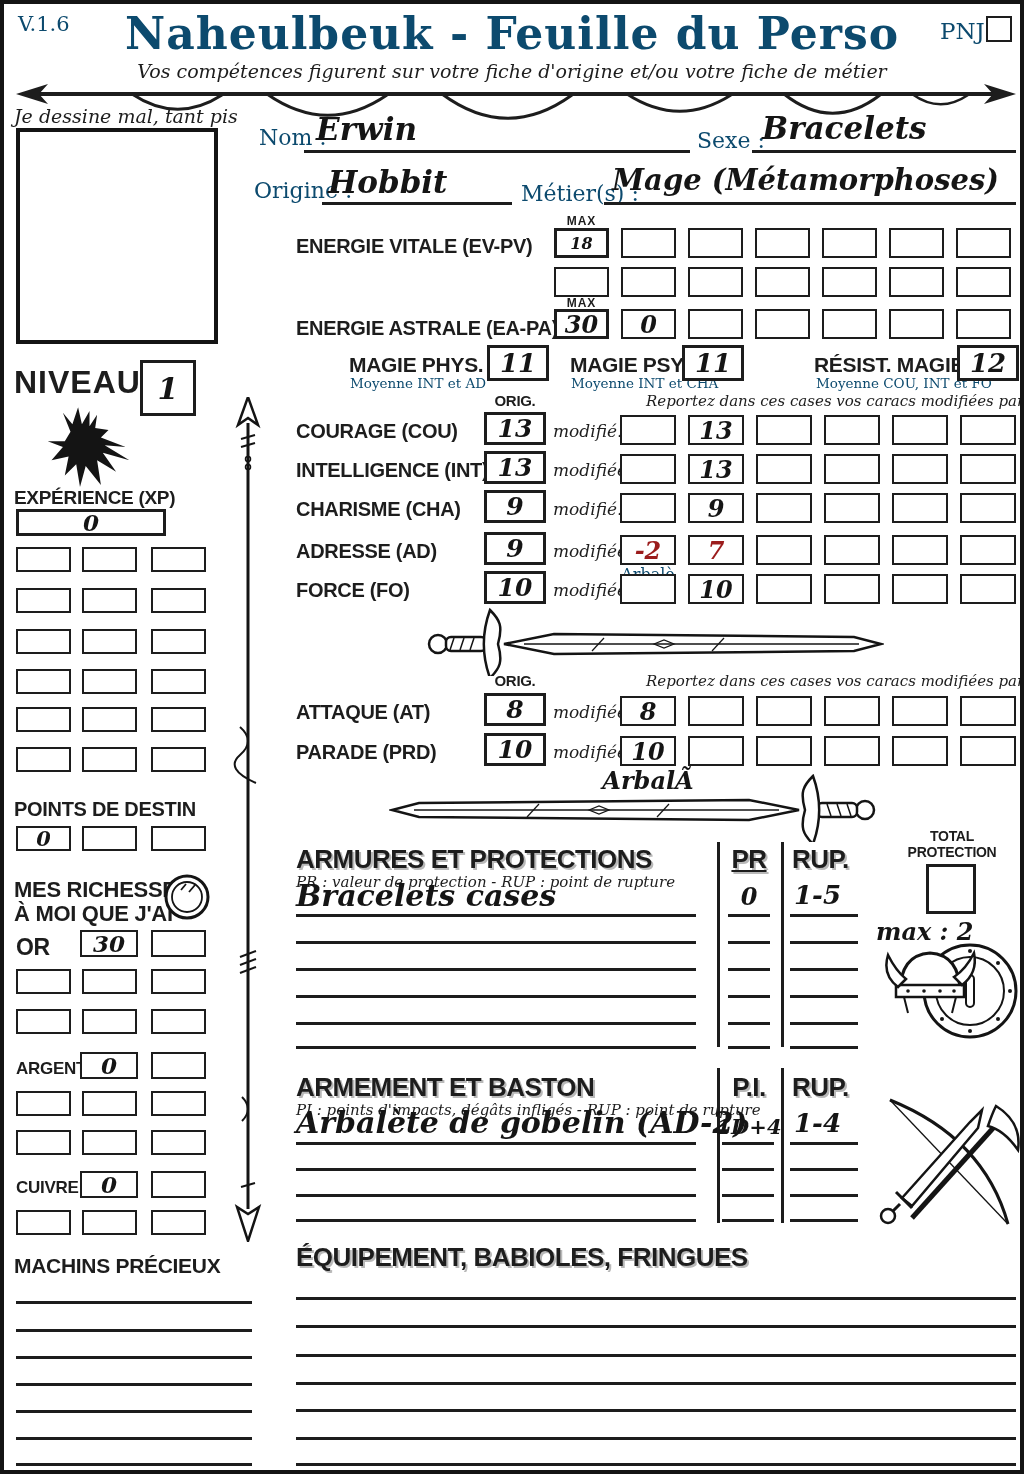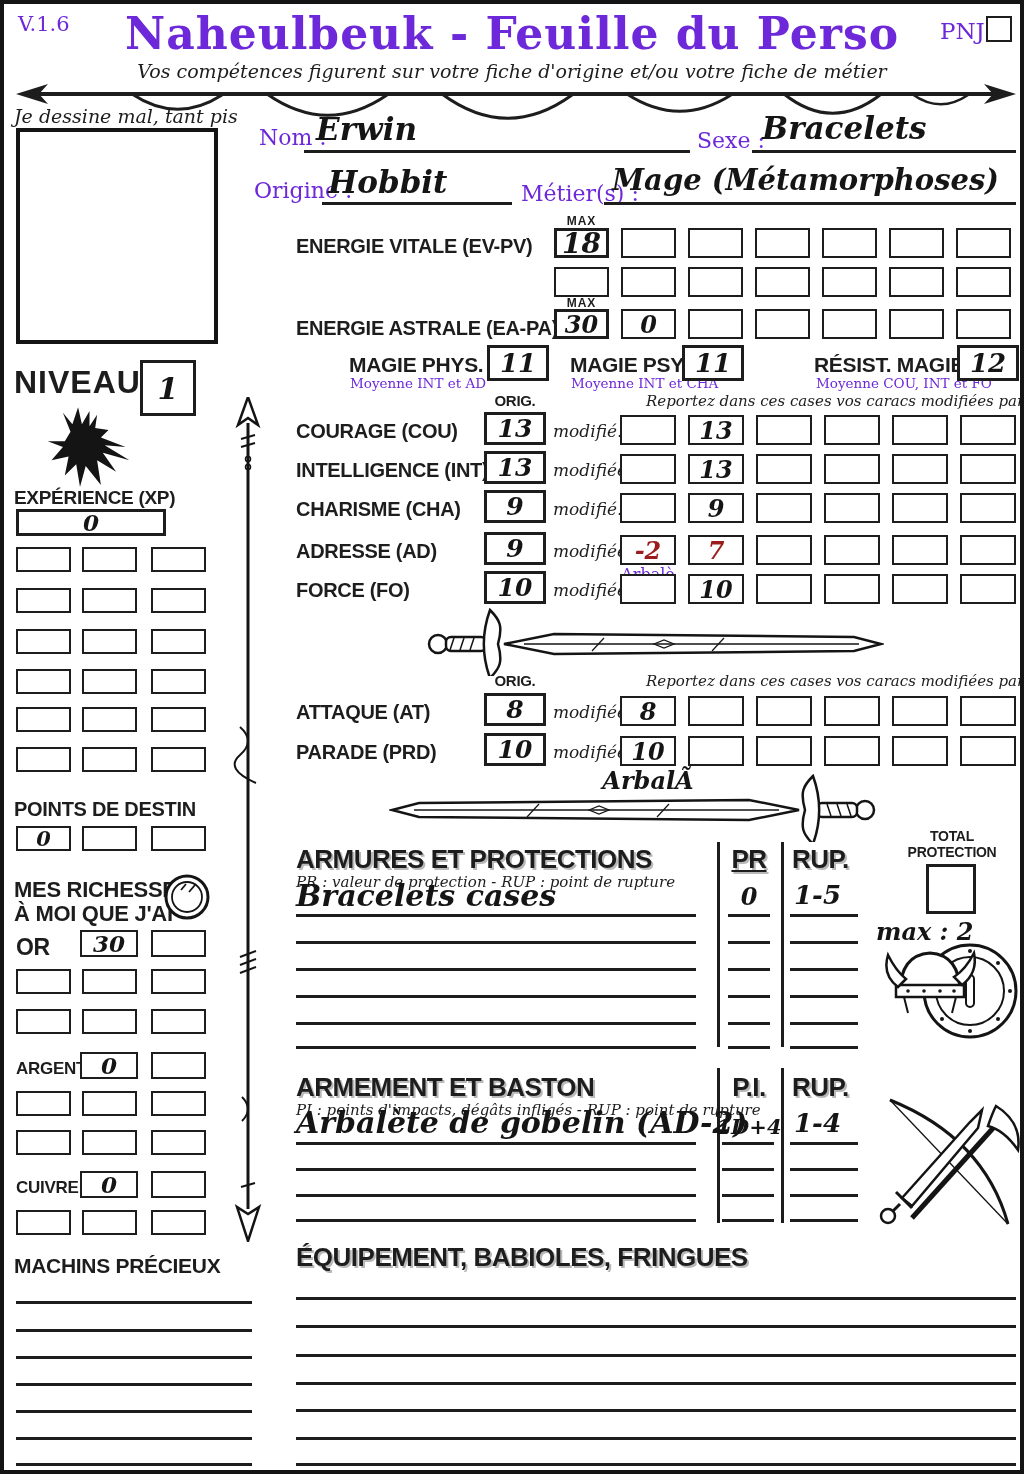--- a/index.html
+++ b/index.html
@@ -2,21 +2,21 @@
 <html><head>
 <meta charset="utf-8">
 <style>
   html,body{margin:0;padding:0;background:#e8e8e8;}
   .page{position:relative;width:1024px;height:1474px;background:#fff;margin:0 auto;
         border:4px solid #141414;box-sizing:border-box;overflow:hidden;
         font-family:"Liberation Sans",sans-serif;color:#1d1d1d;}
   .abs{position:absolute;}
   .lbl{font-family:"Liberation Sans",sans-serif;font-weight:bold;letter-spacing:-0.3px;color:#1d1d1d;white-space:nowrap;}
   .h-big{font-size:26px;text-shadow:2px 2px 0 #b9b9b9;letter-spacing:-0.5px;}
-  .ser{font-family:"DejaVu Serif",serif;color:#6d28d9;white-space:nowrap;}
+  .ser{font-family:"DejaVu Serif",serif;color:#0c4a6e;white-space:nowrap;}
   .ital{font-family:"DejaVu Serif",serif;font-style:italic;color:#1d1d1d;white-space:nowrap;}
   .hand{font-family:"DejaVu Serif",serif;font-style:italic;font-weight:bold;color:#151515;white-space:nowrap;}
   .red{color:#9b1c1c !important;}
   .bx{position:absolute;background:#fff;border:3px solid #1d1d1d;box-sizing:border-box;
       display:flex;align-items:center;justify-content:center;}
   .bx2{border-width:2px;}
   .rule{position:absolute;background:#1d1d1d;height:3px;}
   .vsep{position:absolute;background:#1d1d1d;width:3px;}
   .ctr{display:flex;align-items:center;justify-content:center;text-align:center;}
   svg{display:block;}
@@ -179,21 +179,21 @@
       <line x1="14" y1="576" x2="30" y2="570" stroke="#141414" stroke-width="2"></line>
       <path d="M16,700 q12,12 0,24" fill="none" stroke="#141414" stroke-width="2"></path>
       <line x1="15" y1="790" x2="29" y2="786" stroke="#141414" stroke-width="2"></line>
       <polygon points="22,844 33,810 22,817 11,810" fill="#fff" stroke="#141414" stroke-width="2.5"></polygon>
     </svg>
   </div>
 
   <div class="abs lbl" style="left:292px;top:231px;font-size:20px;">ENERGIE VITALE (EV-PV)</div>
   <div class="abs lbl ctr" style="left:550px;top:210px;width:55px;font-size:12px;letter-spacing:1px;">MAX</div>
   <div class="bx" style="left:550px;top:224px;width:55px;height:30px;">
-    <span class="hand" style="font-size:28px;">18</span>
+    <span class="hand" style="font-size:16px;">18</span>
   </div>
   <div class="bx bx2" style="left:617px;top:224px;width:55px;height:30px;"></div>
   <div class="bx bx2" style="left:684px;top:224px;width:55px;height:30px;"></div>
   <div class="bx bx2" style="left:751px;top:224px;width:55px;height:30px;"></div>
   <div class="bx bx2" style="left:818px;top:224px;width:55px;height:30px;"></div>
   <div class="bx bx2" style="left:885px;top:224px;width:55px;height:30px;"></div>
   <div class="bx bx2" style="left:952px;top:224px;width:55px;height:30px;"></div>
 
   <div class="bx bx2" style="left:550px;top:263px;width:55px;height:30px;"></div>
   <div class="bx bx2" style="left:617px;top:263px;width:55px;height:30px;"></div>

